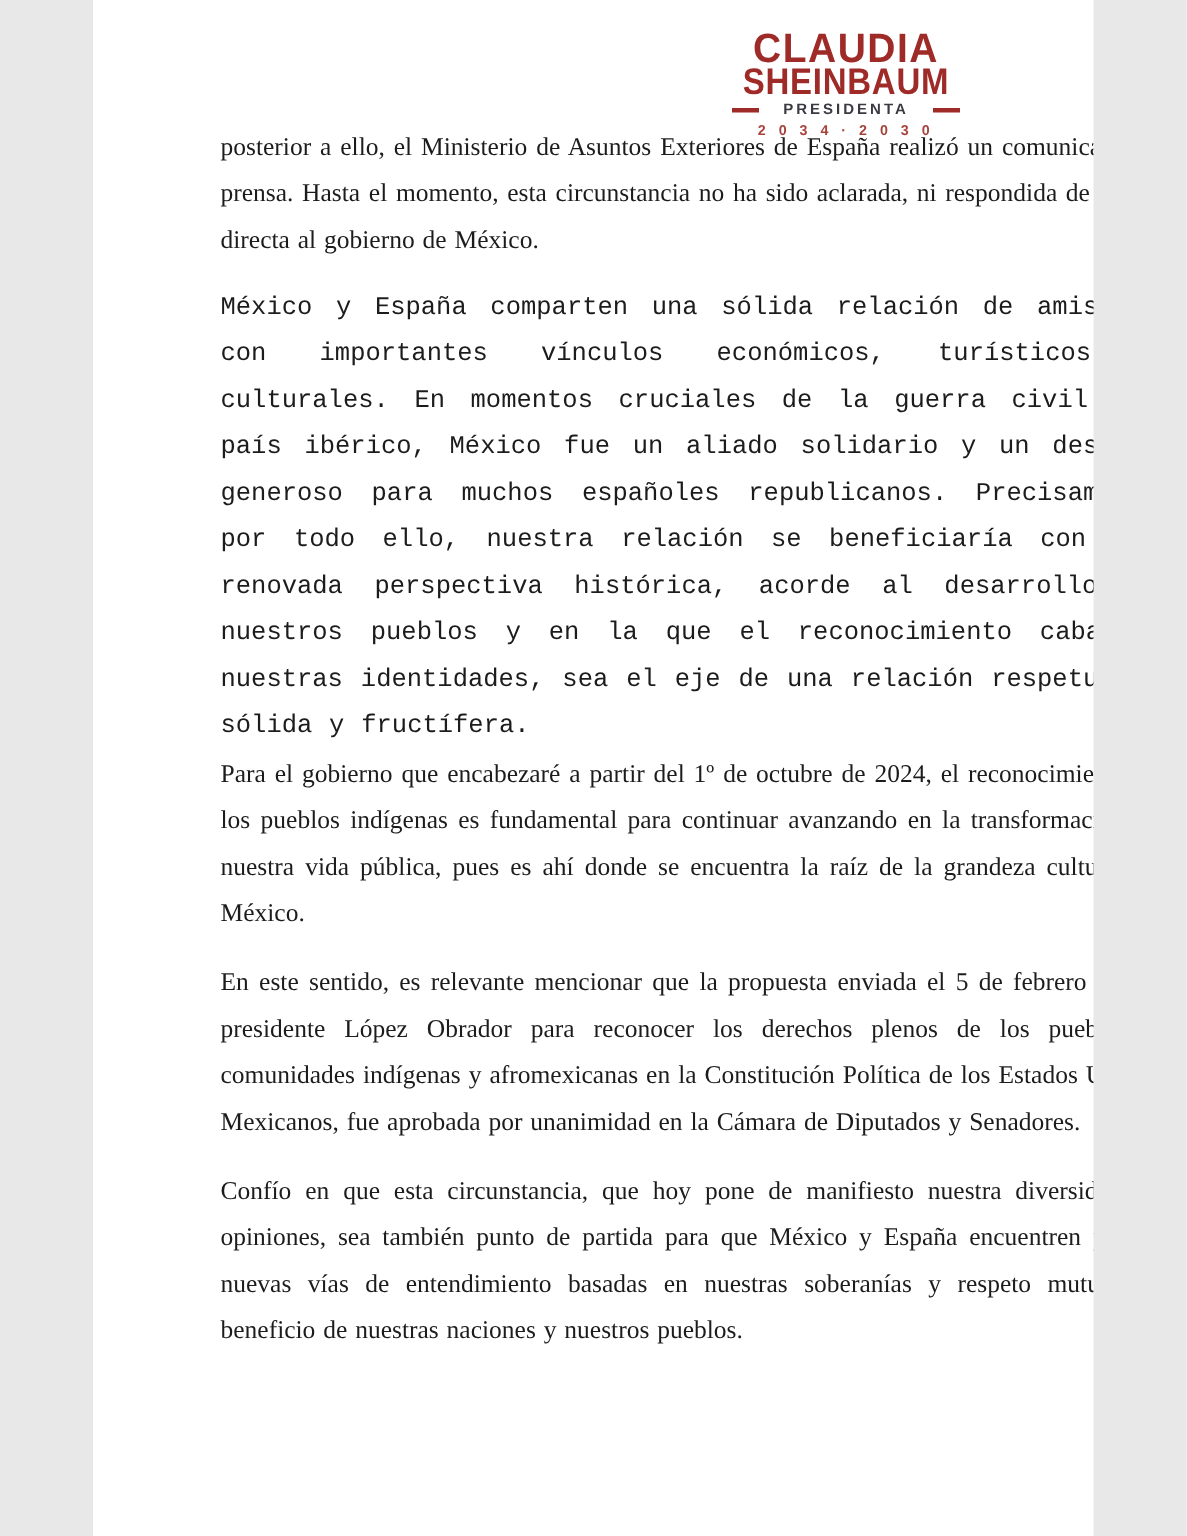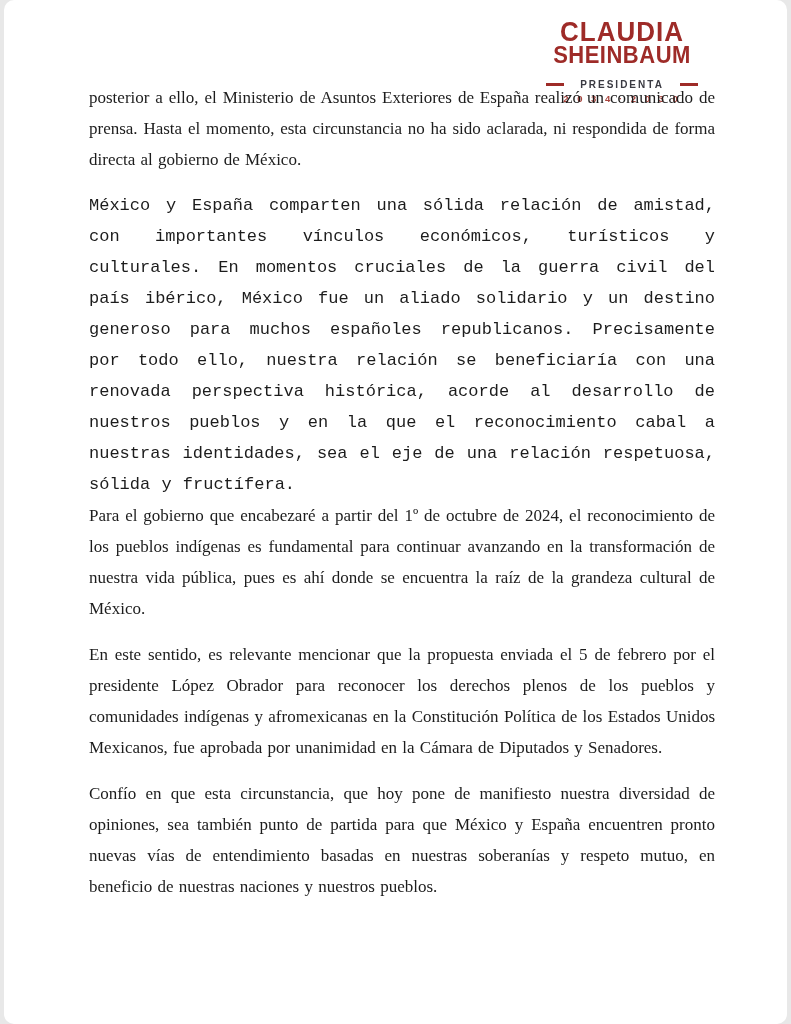--- a/index.html
+++ b/index.html
@@ -6,28 +6,27 @@
     --logo-red: #9E2B28;
     --logo-dark: #3A3A42;
     --logo-term-red: #A8433C;
     --text-color: #1C1C1C;
     --page-bg: #FFFFFF;
   }
   * { margin: 0; padding: 0; box-sizing: border-box; }
   html, body { background: #e8e8e8; }
   .page {
     position: relative;
-    width: 783px;
+    width: 667px;
     height: 1024px;
     background: var(--page-bg);
     margin: 0 auto;
     overflow: hidden;
     font-family: "Liberation Serif", "DejaVu Serif", serif;
     color: var(--text-color);
-    border-radius: 10px;
   }
 
   
   .logo {
     position: absolute;
     top: 20px;
     right: 89px;
     width: 152px;
     text-align: center;
     font-family: "Liberation Sans", "DejaVu Sans", sans-serif;
@@ -47,21 +46,21 @@
     font-size: 22px;
     line-height: 21px;
     letter-spacing: 0.5px;
     transform: scaleY(1.12);
   }
   .logo-title-row {
     display: flex;
     align-items: center;
     justify-content: center;
     gap: 16px;
-    margin-top: 14px;
+    margin-top: 3px;
   }
   .logo-dash {
     flex: 1 1 auto;
     height: 3px;
     background: var(--logo-red);
   }
   .logo-title {
     color: var(--logo-dark);
     font-weight: bold;
     font-size: 10px;

